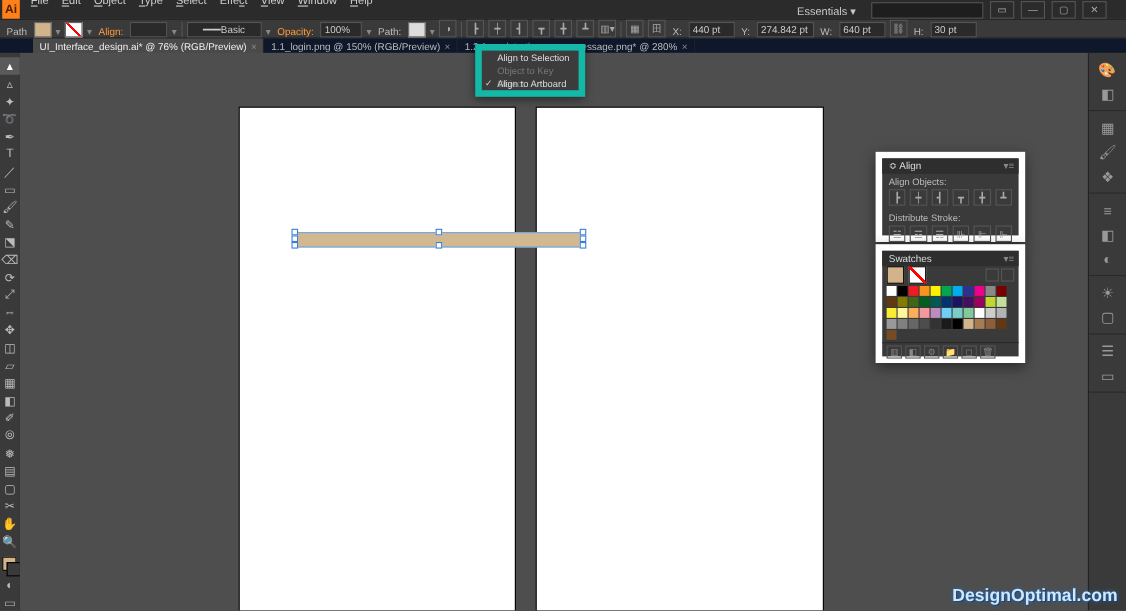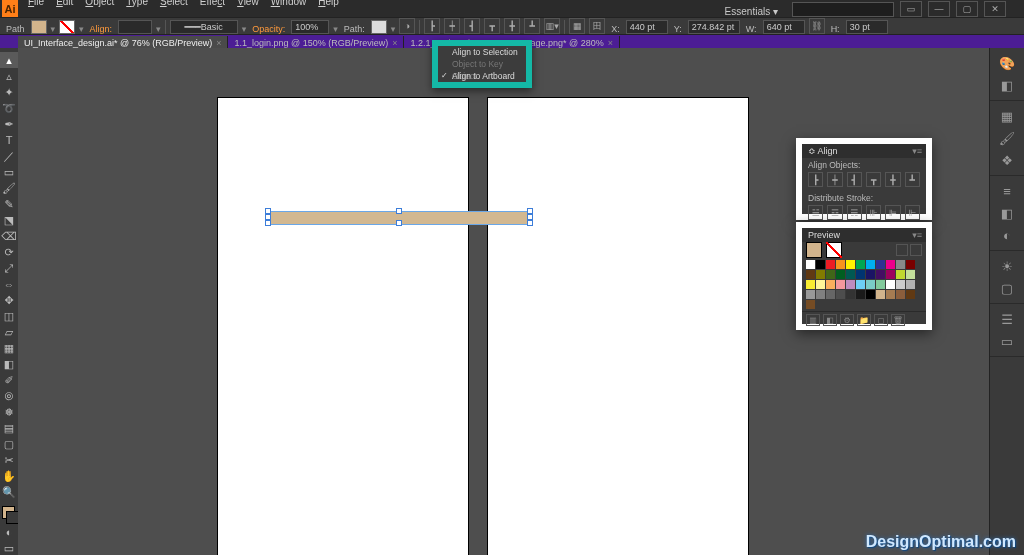--- a/index.html
+++ b/index.html
@@ -14,21 +14,21 @@
   #menubar .winbtn{width:20px;height:14px;border:1px solid #555;display:flex;align-items:center;justify-content:center;font-size:9px;color:#aaa}
   
   #ctrlbar{height:16px;background:#3a3a3a;border-top:1px solid #222;border-bottom:1px solid #222;display:flex;align-items:flex-end;gap:4px;padding:0 4px;font-size:9px;color:#bbb}
   #ctrlbar .lbl{padding:0 2px}
   #ctrlbar .sw{width:14px;height:12px;border:1px solid #666;display:inline-block}
   #ctrlbar .fld{height:12px;background:#2a2a2a;border:1px solid #555;color:#ccc;padding:0 3px;display:flex;align-items:center}
   #ctrlbar .hl{color:#ff9a3c}
   #ctrlbar .ico{width:14px;height:14px;border:1px solid #555;display:flex;align-items:center;justify-content:center;font-size:9px;color:#aaa}
   #ctrlbar .sep{width:1px;height:14px;background:#555}
   
-  #tabbar{height:15px;background:#4c1d95;display:flex;align-items:center;padding-left:18px;border-bottom:1px solid #222}
+  #tabbar{height:15px;background:#0f172a;display:flex;align-items:flex-start;padding-left:30px;border-bottom:1px solid #222}
   #tabbar .tab{height:14px;padding:0 6px;font-size:9px;color:#bbb;display:flex;align-items:center;gap:4px;border-right:1px solid #222}
   #tabbar .tab.active{background:#4a4a4a;color:#eee}
   #tabbar .x{font-size:9px;color:#888}
   
   #alignmenu{position:absolute;left:432px;top:40px;width:88px;background:#3c3c3c;border:6px solid #14b8a6;box-shadow:0 3px 8px rgba(0,0,0,.5);z-index:50}
   #alignmenu .mi{height:12px;line-height:12px;font-size:8.5px;padding:0 6px 0 14px;color:#ddd;position:relative}
   #alignmenu .mi.dis{color:#777}
   #alignmenu .mi .chk{position:absolute;left:3px;top:0;color:#ddd;font-size:8px}
   
   #tools{position:absolute;left:0;top:48px;width:18px;background:#3a3a3a;border-right:1px solid #222;display:flex;flex-direction:column;align-items:center;padding-top:4px;gap:0}
@@ -258,21 +258,21 @@
     <div class="ab">☲</div>
     <div class="ab">☴</div>
     <div class="ab">⊪</div>
     <div class="ab">⊫</div>
     <div class="ab">⊩</div>
   </div>
 </div>
 
 <div id="pswatch" class="panel">
   <div class="titlebar">
-      <span>Preview</span>
+      <span>Swatches</span>
       <span class="opts">▾≡</span>
     </div>
   <div class="head">
     <div class="sw"></div>
     <div class="sw2"></div>
     <div class="mo">
         <div></div>
         <div></div>
       </div>
   </div>

